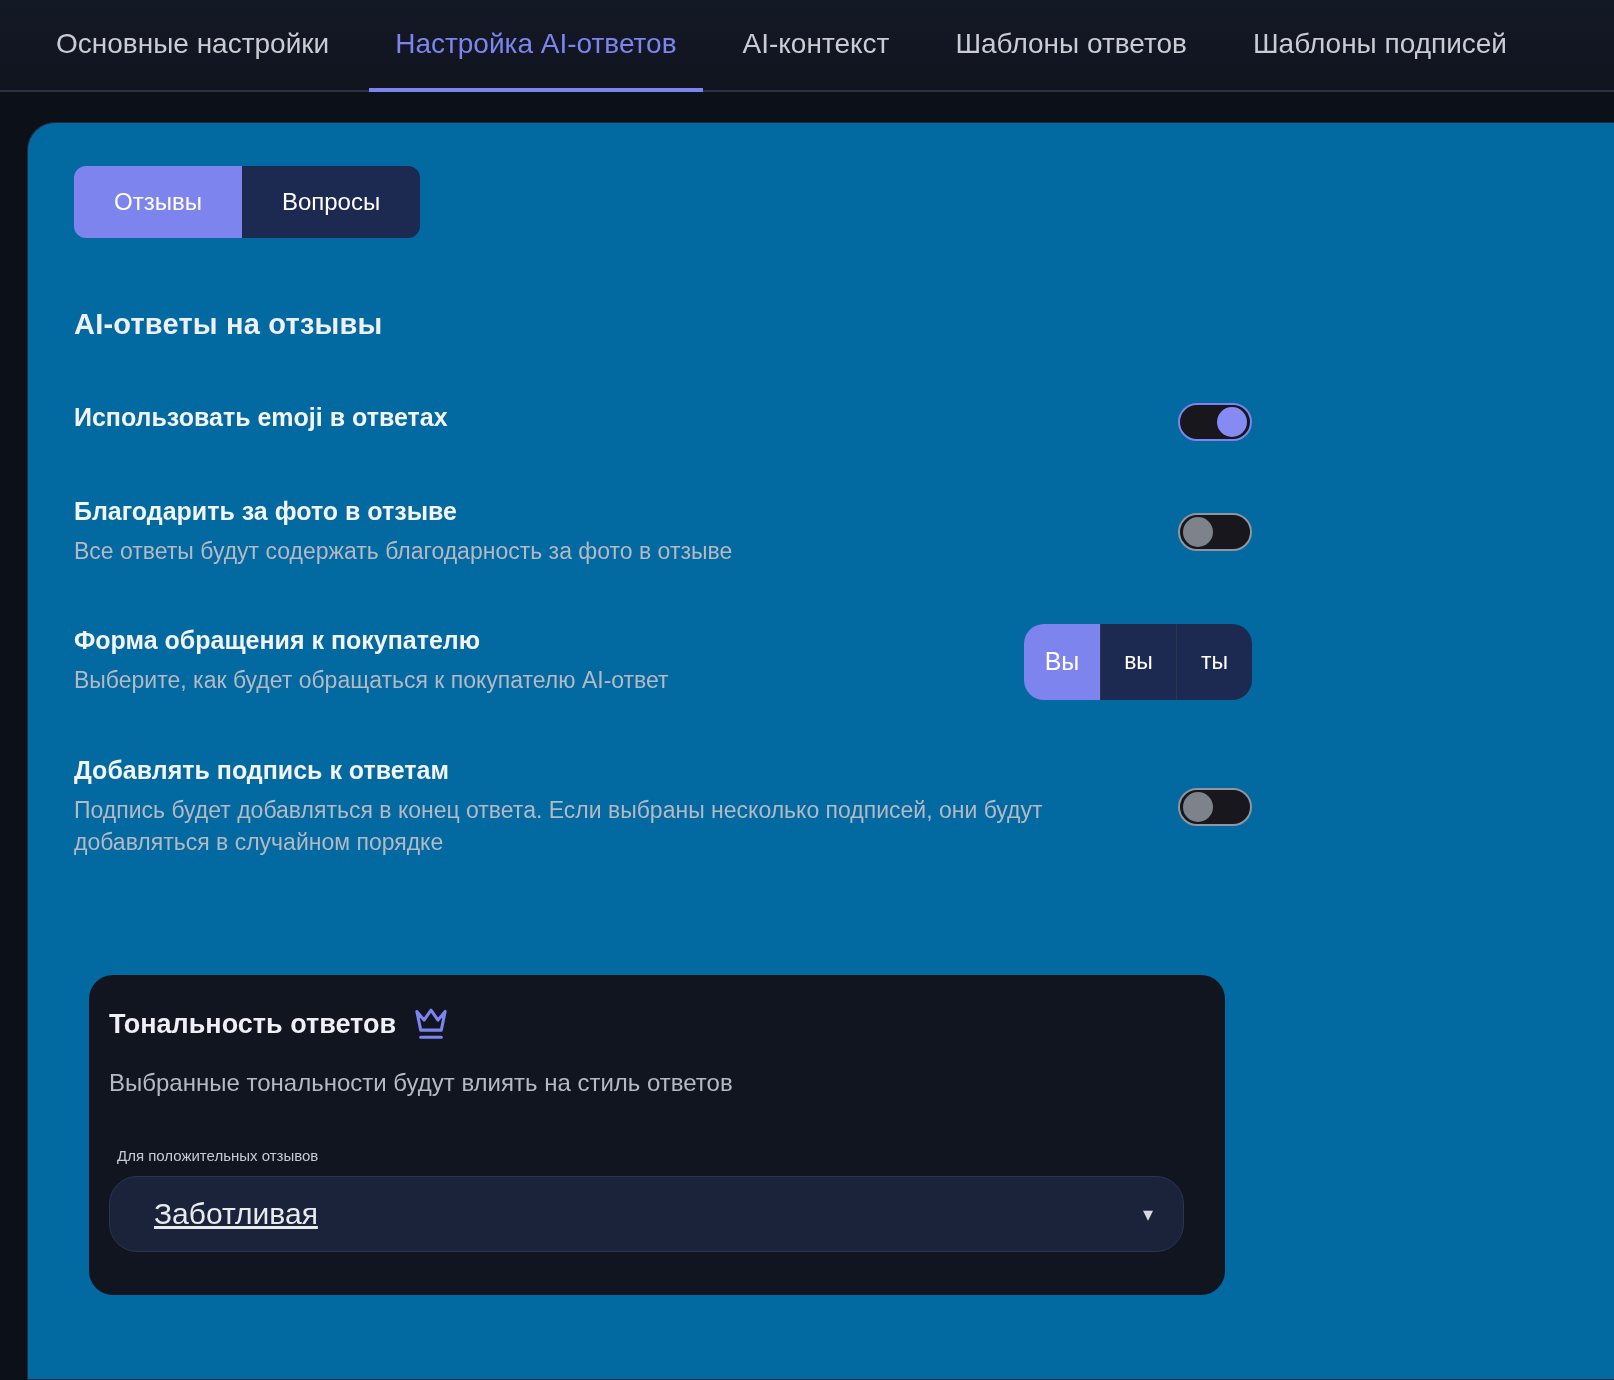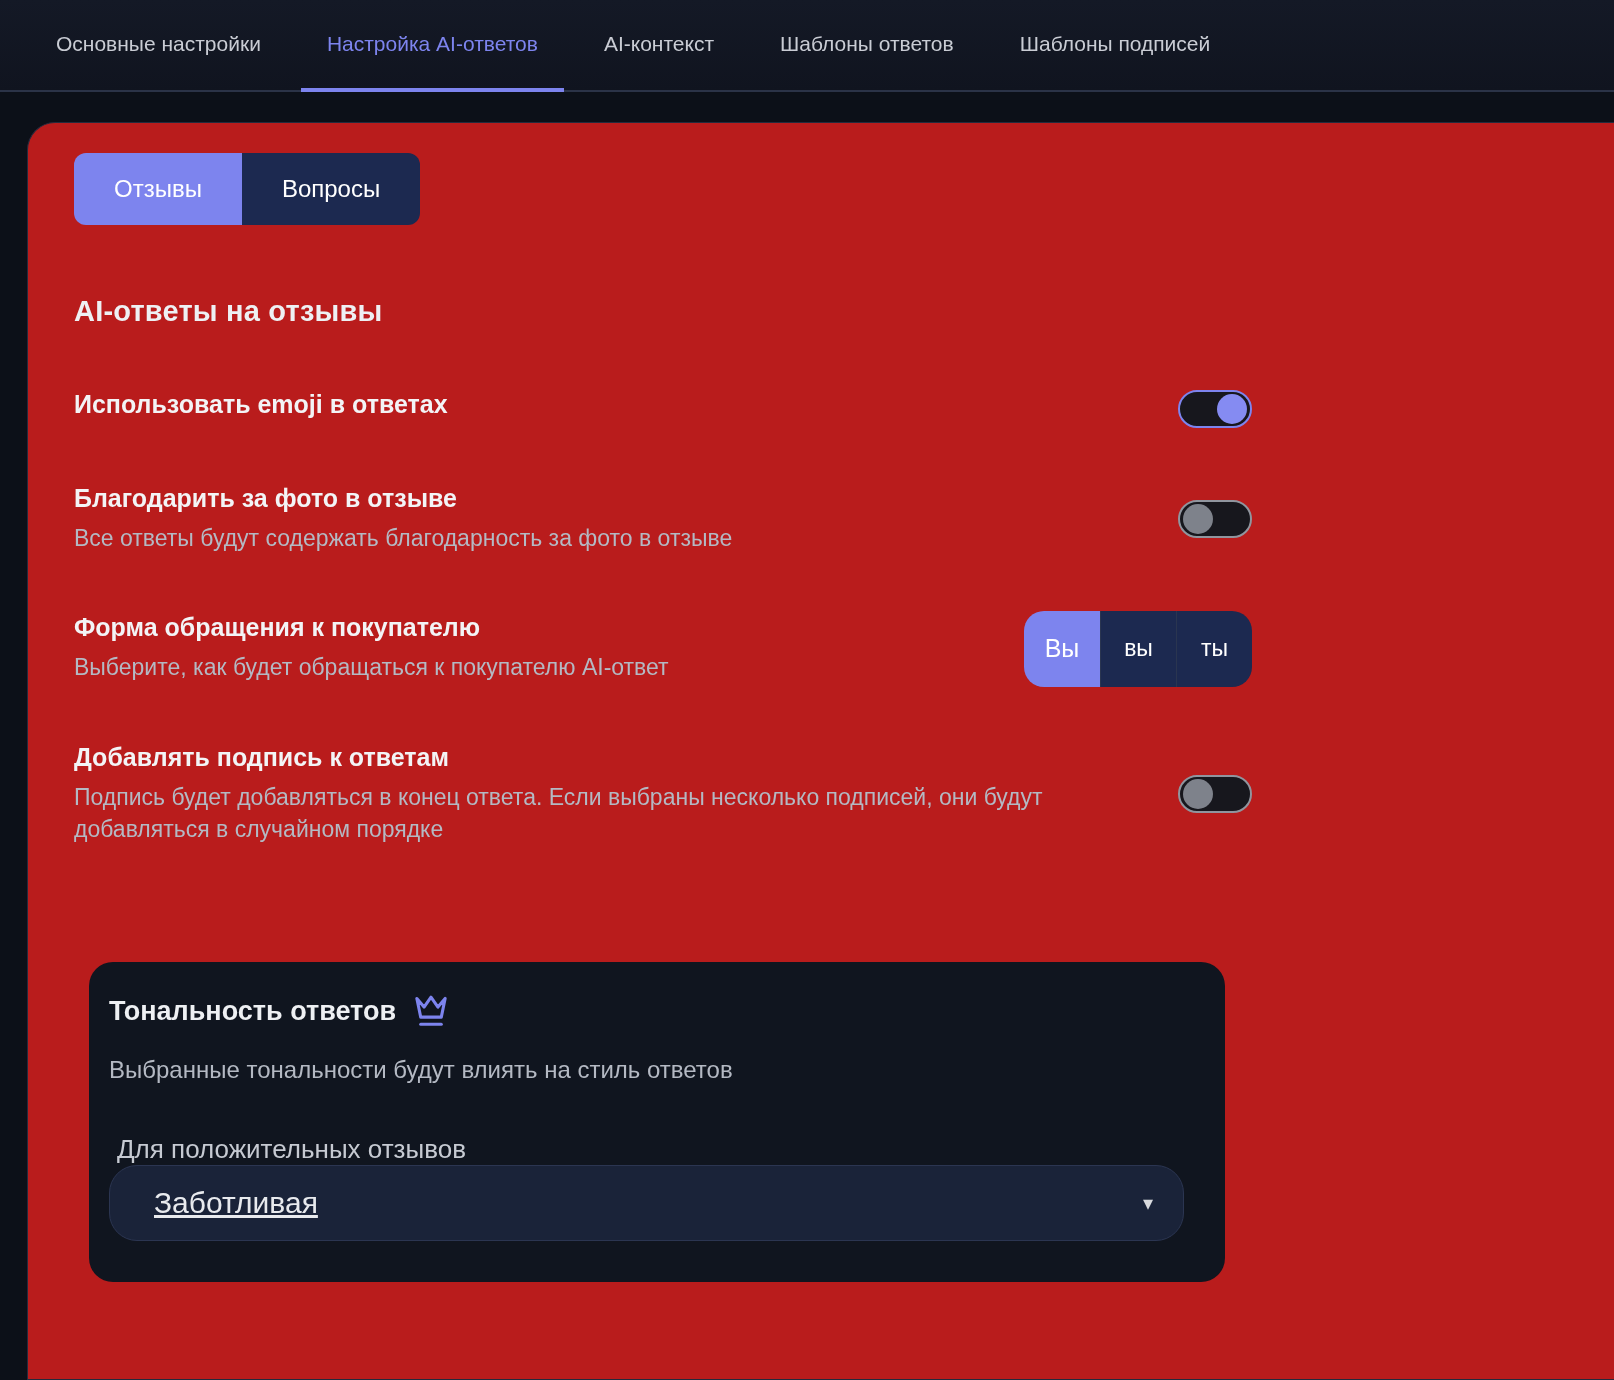--- a/index.html
+++ b/index.html
@@ -18,42 +18,42 @@
     align-items: stretch;
     padding-left: 30px;
     background: linear-gradient(180deg, #141926 0%, #10141f 100%);
     border-bottom: 2px solid #2b3347;
   }
   .tab {
     display: flex;
     align-items: center;
     padding: 0 26px;
     margin-right: 14px;
-    font-size: 21px;
+    font-size: 28px;
     color: #c9ccd4;
     cursor: pointer;
     border-bottom: 4px solid transparent;
     margin-bottom: -2px;
     white-space: nowrap;
   }
   .tab.active {
     color: #7d84ee;
     border-bottom-color: #7d84ee;
   }
 
   
   .card {
     position: absolute;
     left: 27px; top: 122px;
     width: 1587px; height: 1258px;
-    background: #b91c1c;
+    background: #0369a1;
     border: 1px solid #242b3d;
     border-right: none;
     border-radius: 28px 0 0 0;
-    padding: 30px 0 0 46px;
+    padding: 43px 0 0 46px;
     overflow: hidden;
   }
 
   
   .subtabs {
     display: inline-flex;
     border-radius: 12px;
     overflow: hidden;
     margin-bottom: 70px;
   }
@@ -159,24 +159,24 @@
     font-weight: 700;
     color: #eef0f3;
   }
   .crown { width: 38px; height: 36px; display: block; }
   .tonality-desc {
     font-size: 24px;
     color: #b4b9c3;
     margin-bottom: 50px;
   }
   .field-label {
-    font-size: 26px;
+    font-size: 15px;
     color: #c6cad2;
     margin-left: 8px;
-    margin-bottom: 0;
+    margin-bottom: 12px;
   }
   .select {
     width: 1075px;
     height: 76px;
     background: #1a2339;
     border: 1px solid #2b3551;
     border-radius: 28px;
     display: flex;
     align-items: center;
     justify-content: space-between;

